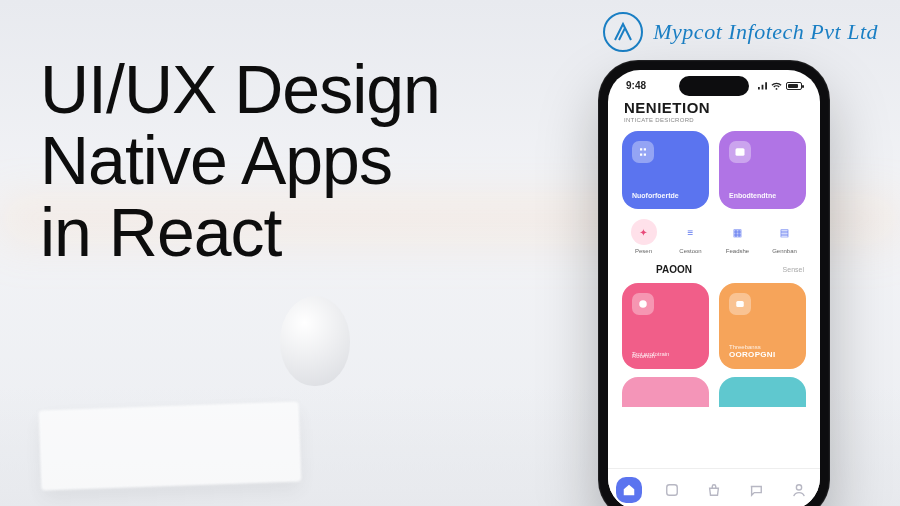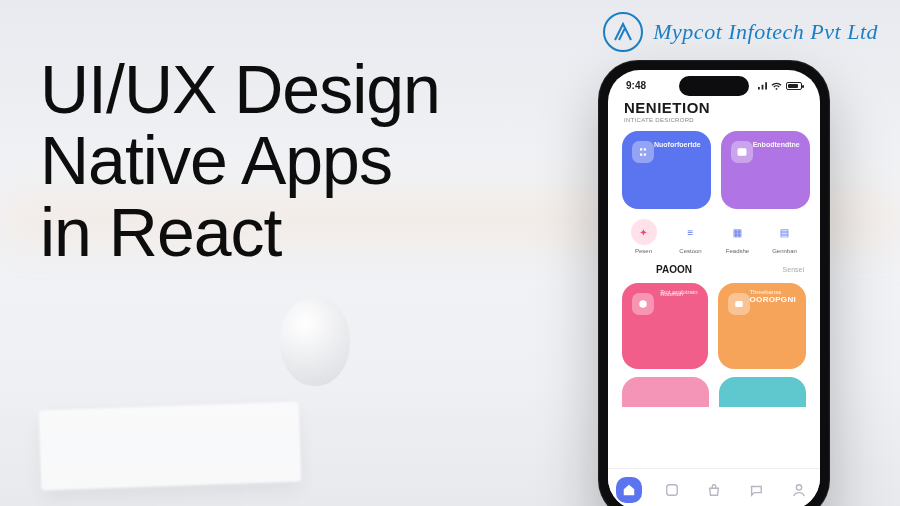--- a/index.html
+++ b/index.html
@@ -73,21 +73,21 @@
     .section-head {
       padding:4px 16px 0;
     }
     .section-title { font-size:15px; font-weight:800; color:#1a1a1a; letter-spacing:.5px; }
     .section-sub { font-size:6px; color:#888; letter-spacing:.3px; margin-top:1px; }
     .tile-row {
       display:flex; gap:10px; padding:8px 14px 4px;
     }
     .tile {
       flex:1; height:78px; border-radius:16px; padding:10px;
-      display:flex; justify-content:space-between;
+      display:flex; flex-direction:column; justify-content:space-between;
       color:#fff;
     }
     .tile .ico {
       width:22px; height:22px; background:rgba(255,255,255,.35); border-radius:7px;
       display:flex; align-items:center; justify-content:center;
     }
     .tile .t-label { font-size:7px; font-weight:600; opacity:.95; }
     .tile-blue   { background:#5b74ef; }
     .tile-purple { background:#b074e5; }
     .tile-pink   { background:#f15e89; }

